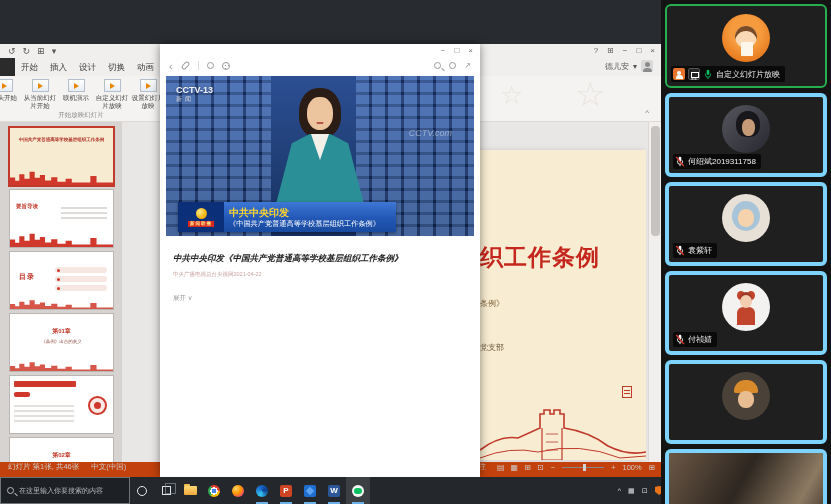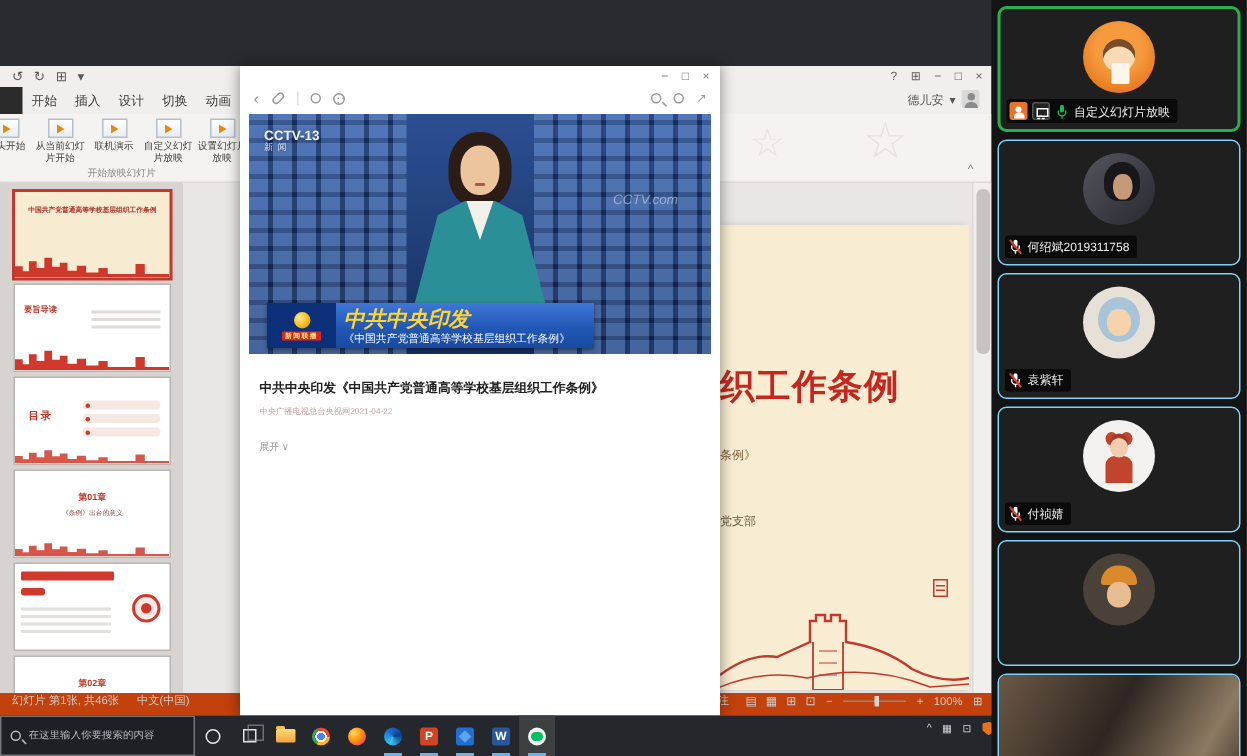--- a/index.html
+++ b/index.html
@@ -101,30 +101,30 @@
     clip-path:polygon(14% 100%,28% 12%,42% 0,58% 0,72% 12%,86% 100%);}
   .anchor-shirt{position:absolute;left:50%;top:58px;transform:translateX(-50%);width:30px;height:26px;background:#f3f0ea;clip-path:polygon(20% 0,80% 0,50% 100%);}
   .cctv13{position:absolute;left:10px;top:9px;color:rgba(255,255,255,.92);font-weight:bold;font-size:9px;text-align:left;line-height:1.2;text-shadow:0 0 3px rgba(0,0,0,.4);}
   .cctv13 .sub{display:block;font-size:6px;font-weight:normal;letter-spacing:3px;color:rgba(255,255,255,.8);}
   .wm{position:absolute;right:22px;top:52px;color:rgba(255,255,255,.42);font-size:9px;font-style:italic;}
   .banner{position:absolute;left:12px;bottom:4px;width:218px;height:30px;display:flex;box-shadow:0 1px 3px rgba(0,0,0,.4);}
   .nl-logo{width:46px;background:#0c2f7a;display:flex;flex-direction:column;align-items:center;justify-content:center;}
   .globe{width:11px;height:11px;border-radius:50%;background:radial-gradient(circle at 35% 35%,#ffe98a,#f4b512 60%,#c77f08);}
   .nl-band{margin-top:2px;background:#d6281e;color:#ffe98a;font-size:4.5px;font-weight:bold;letter-spacing:1px;padding:0 2px;line-height:6px;}
   .banner-main{flex:1;background:linear-gradient(180deg,#3e77d6 0%,#2257b5 55%,#184a9e 100%);padding:2px 5px;display:flex;flex-direction:column;justify-content:center;overflow:hidden;}
-  .bl1{color:#ffd52e;font-size:14px;font-weight:bold;line-height:1.3;font-style:italic;}
+  .bl1{color:#ffd52e;font-size:10px;font-weight:bold;line-height:1.3;}
   .bl2{color:#fff;font-size:7.2px;white-space:nowrap;line-height:1.3;}
 
   .article{position:absolute;left:0;top:200px;width:100%;padding:8px 13px;}
-  .a-title{font-size:8.5px;font-weight:bold;color:#222;line-height:1.5;}
+  .a-title{font-size:8.5px;font-weight:bold;color:#222;line-height:1.5;font-style:italic;}
   .a-meta{margin-top:6px;font-size:5.5px;color:#c9a2a2;}
   .a-expand{margin-top:16px;font-size:6.5px;color:#9a9a9a;}
 
   
-  .taskbar{position:absolute;left:0;top:477px;width:731px;height:27px;background:#24282c;display:flex;align-items:flex-start;}
+  .taskbar{position:absolute;left:0;top:477px;width:731px;height:27px;background:#24282c;display:flex;align-items:center;}
   .tsearch{width:130px;height:100%;background:#1d2024;border:1px solid #70757a;display:flex;align-items:center;gap:5px;padding:0 6px;}
   .tsearch-ic{width:7px;height:7px;border:1px solid #b7bbbe;border-radius:50%;position:relative;flex:0 0 auto;}
   .tsearch-ic::after{content:"";position:absolute;left:5.5px;top:5.5px;width:4px;height:1px;background:#b7bbbe;transform:rotate(45deg);}
   .tsearch input{background:transparent;border:none;outline:none;color:#b7bbbe;font-size:7px;width:100%;padding:0;}
   .tsearch input::placeholder{color:#b7bbbe;opacity:1;}
   .tb-item{width:24px;height:27px;display:flex;align-items:center;justify-content:center;position:relative;}
   .tb-item.active{background:#3c4043;}
   .tb-item.open::after{content:"";position:absolute;left:6px;right:6px;bottom:0;height:2px;background:#6cb2e8;}
   .i-cortana{width:10px;height:10px;border:1.5px solid #e8eaed;border-radius:50%;}
   .i-taskview{width:9px;height:9px;border:1px solid #dfe3e6;position:relative;}
@@ -144,21 +144,21 @@
   .i-meeting::after{content:"";position:absolute;left:2px;top:3px;width:8px;height:6px;border-radius:3px;background:#07c160;}
   .tray{margin-left:auto;display:flex;align-items:center;gap:7px;padding-right:6px;color:#d8dadc;}
   .tray .tg{font-size:7px;}
   .i-shield{width:9px;height:9px;background:#e8731a;clip-path:polygon(0 12%,50% 0,100% 12%,100% 60%,50% 100%,0 60%);}
   .tclock{text-align:right;font-size:6.5px;line-height:1.35;color:#e4e6e8;}
   .i-kbd{width:10px;height:7px;border:1px solid #c9cccf;border-radius:1px;}
   .i-pen{width:1.5px;height:9px;background:#c9cccf;transform:rotate(35deg);}
 
   
   .sidebar{position:absolute;left:661px;top:0;width:170px;height:504px;background:#141414;overflow:hidden;padding:4px;}
-  .tile{position:relative;width:162px;height:84px;background:#1f1f1f;border:1px solid #7dd3fc;border-radius:6px;margin-bottom:5px;overflow:hidden;}
+  .tile{position:relative;width:162px;height:84px;background:#1f1f1f;border:4px solid #7dd3fc;border-radius:6px;margin-bottom:5px;overflow:hidden;}
   .tile.speaking{border:2px solid #27ae4e;}
   .av{position:absolute;left:50%;top:8px;transform:translateX(-50%);width:48px;height:48px;border-radius:50%;}
   .av1{background:radial-gradient(circle at 50% 38%,#f59b3e 0 40%,#e87b1f 75%,#d96a12);}
   .av1::before{content:"";position:absolute;left:13px;top:12px;width:22px;height:22px;border-radius:50%;background:#f9d9b6;box-shadow:inset 0 5px 0 #7a4c28;}
   .av1::after{content:"";position:absolute;left:19px;top:28px;width:12px;height:14px;background:#fdf6ea;border-radius:1px;}
   .av2{background:linear-gradient(135deg,#55555e,#282830);}
   .av2::before{content:"";position:absolute;left:14px;top:6px;width:24px;height:26px;border-radius:48% 48% 40% 40%;background:#17171c;}
   .av2::after{content:"";position:absolute;left:20px;top:14px;width:13px;height:17px;border-radius:45%;background:#c59a76;}
   .av3{background:#f4f2f0;}
   .av3::before{content:"";position:absolute;left:15px;top:24px;width:18px;height:18px;border-radius:6px 6px 0 0;background:#c0452c;}

